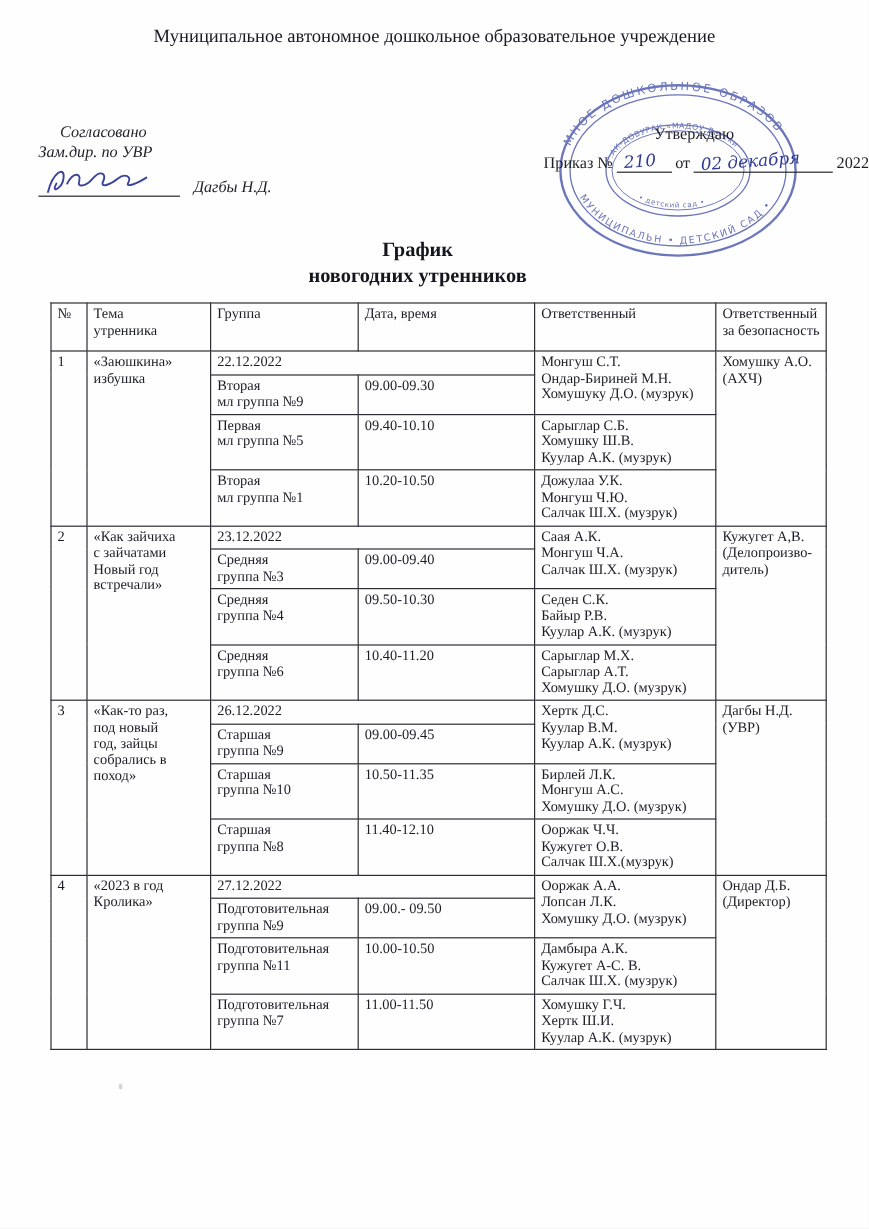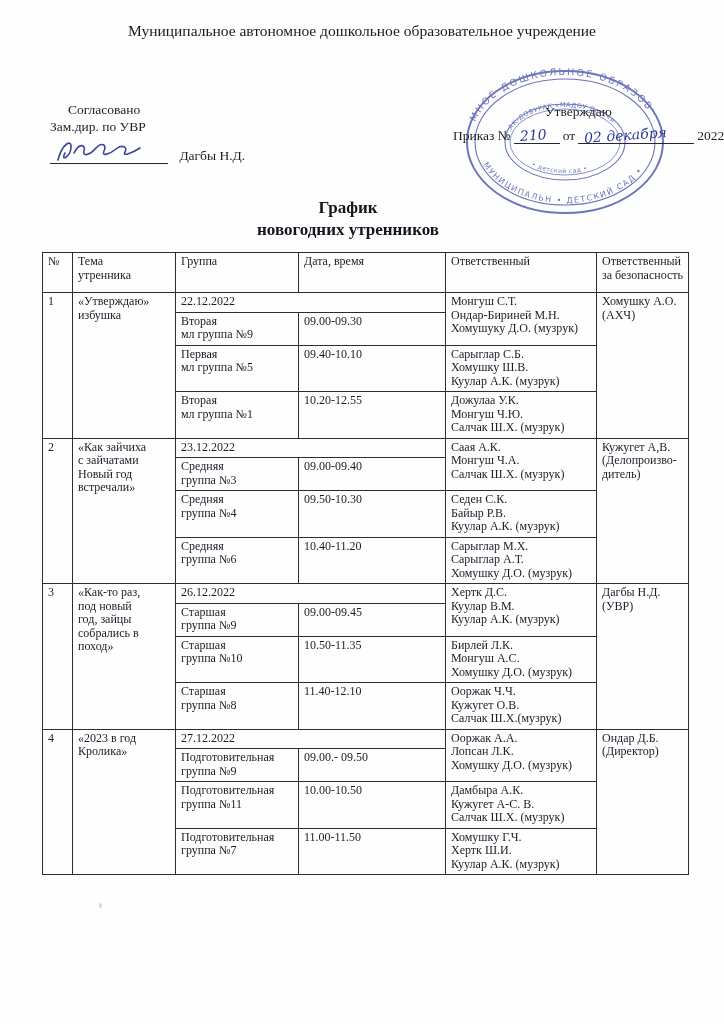--- a/index.html
+++ b/index.html
@@ -9,21 +9,21 @@
     font-family:"Liberation Serif","DejaVu Serif",serif;
     color:#1d1f28;
     padding-left:41px;
   }
   
   .org-header{
     position:absolute;top:20px;left:0;width:724px;
     text-align:center;font-size:15.5px;line-height:21px;color:#181a24;
   }
   
-  .approve-left{position:absolute;left:50px;top:101px;font-size:13.5px;line-height:17px;}
+  .approve-left{position:absolute;left:32px;top:101px;font-size:13.5px;line-height:17px;font-style:italic;}
   .approve-left .indent{padding-left:18px;}
   .approve-right{position:absolute;left:453px;top:103px;width:280px;font-size:13.5px;line-height:17px;}
   .approve-right .l1{padding-left:92px;}
   .sigline{position:relative;margin-top:12px;height:18px;white-space:nowrap;}
   .sig-rule{position:relative;display:inline-block;border-bottom:1.2px solid #26282e;vertical-align:bottom;height:16px;}
   .sig-rule svg{position:absolute;left:2px;bottom:-3px;overflow:visible;}
   .sig-name{margin-left:8px;}
   .order-line{margin-top:7px;white-space:nowrap;}
   .uline{position:relative;display:inline-block;border-bottom:1px solid #26282e;height:14px;vertical-align:bottom;margin:0 3px;}
   .uline .ink{position:absolute;left:6px;bottom:-1px;}
@@ -151,21 +151,21 @@
           <th>
             <div>Ответственный</div>
             <div>за безопасность</div>
           </th>
         </tr>
         <tr>
           <td rowspan="4" class="num">
             <div>1</div>
           </td>
           <td rowspan="4" class="theme">
-            <div>«Утверждаю»</div>
+            <div>«Заюшкина»</div>
             <div>избушка</div>
           </td>
           <td colspan="2" class="date">
             <div>22.12.2022</div>
           </td>
           <td rowspan="2">
             <div>Монгуш С.Т.</div>
             <div>Ондар-Бириней М.Н.</div>
             <div>Хомушуку Д.О. (музрук)</div>
           </td>
@@ -196,21 +196,21 @@
             <div>Хомушку Ш.В.</div>
             <div>Куулар А.К. (музрук)</div>
           </td>
         </tr>
         <tr>
           <td>
             <div>Вторая</div>
             <div>мл группа №1</div>
           </td>
           <td>
-            <div>10.20-12.55</div>
+            <div>10.20-10.50</div>
           </td>
           <td>
             <div>Дожулаа У.К.</div>
             <div>Монгуш Ч.Ю.</div>
             <div>Салчак Ш.Х. (музрук)</div>
           </td>
         </tr>
         <tr>
           <td rowspan="4" class="num">
             <div>2</div>

